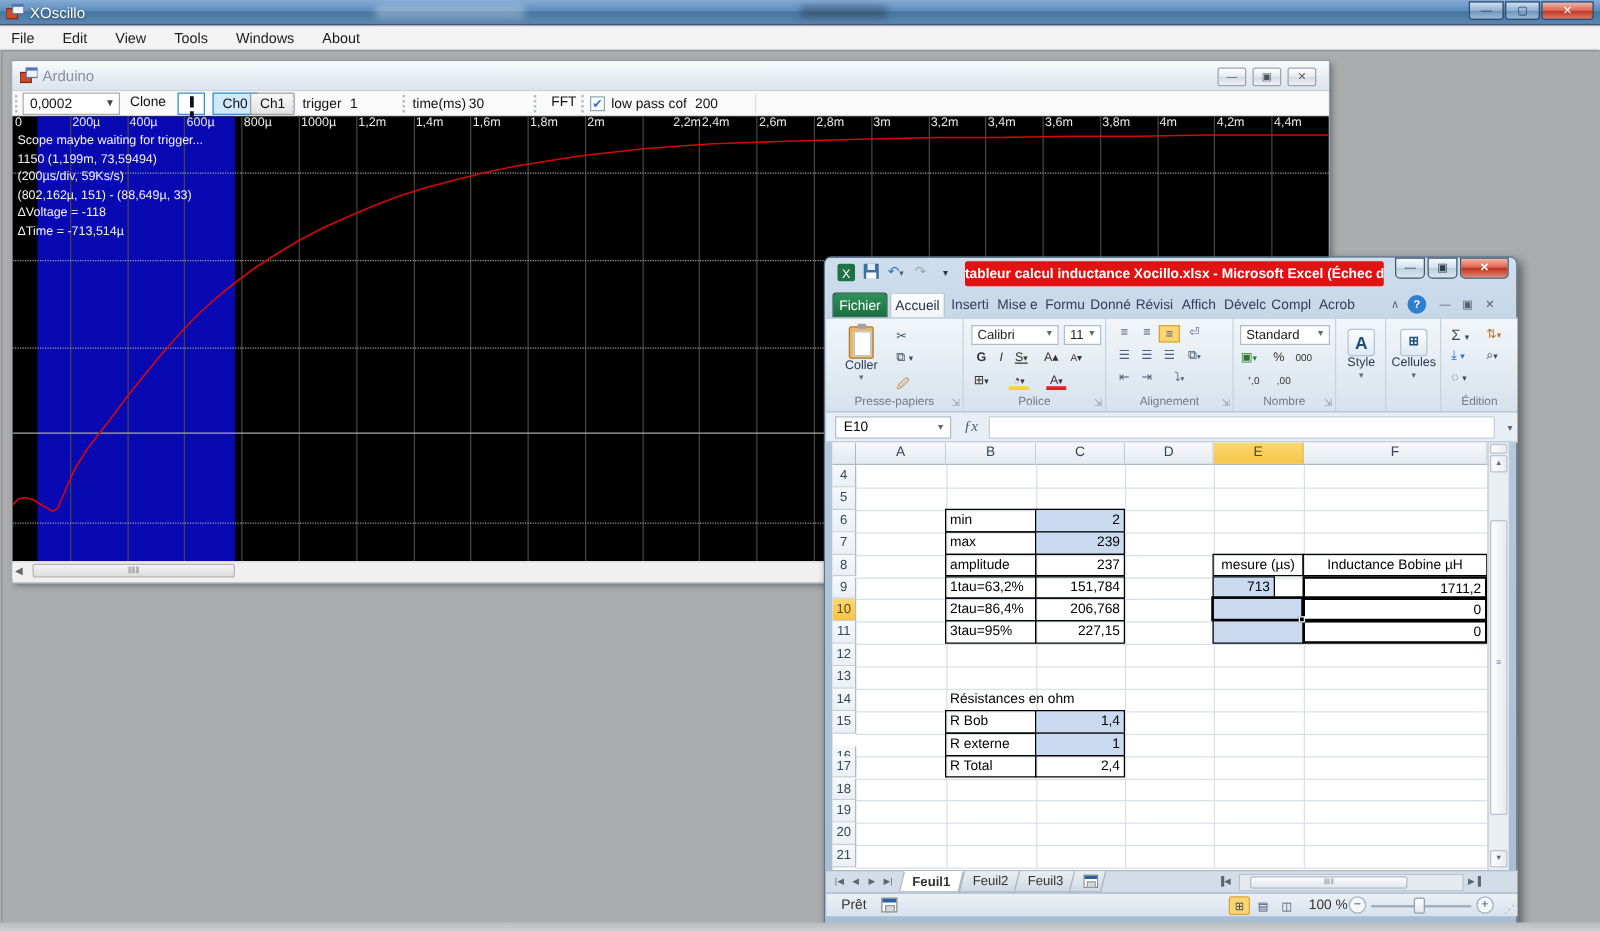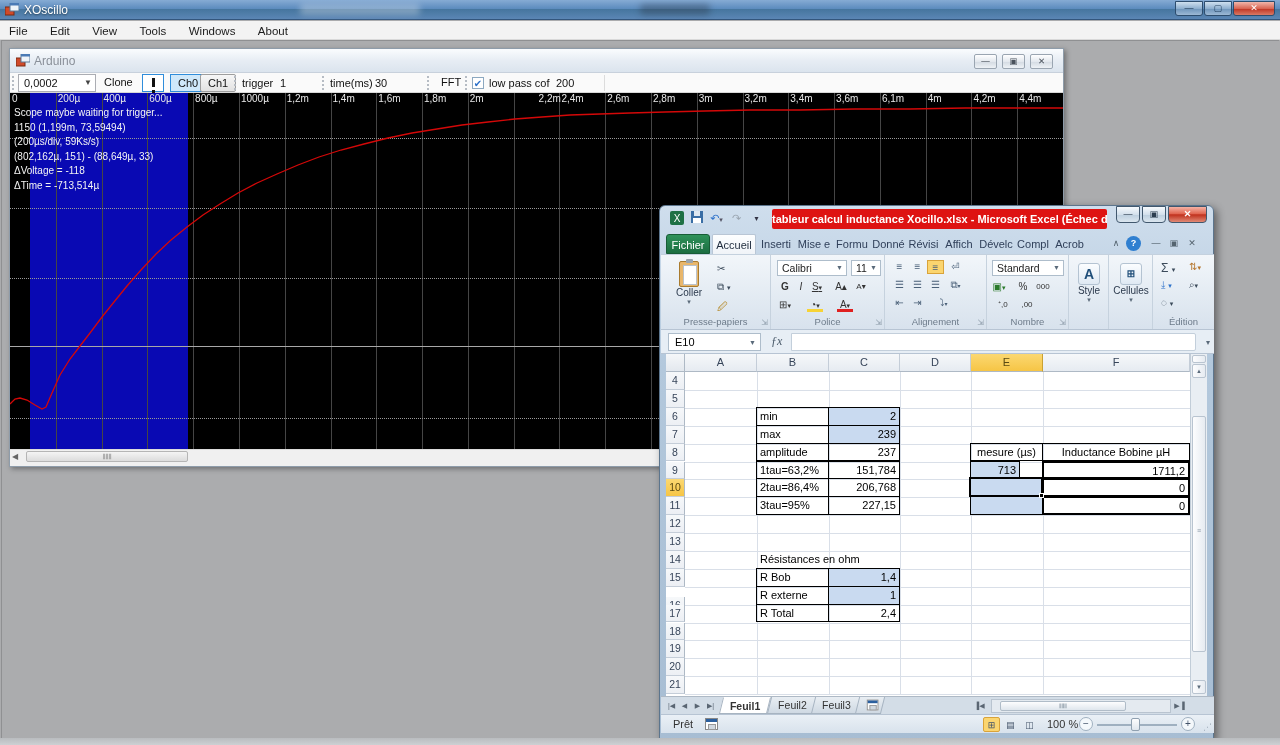--- a/index.html
+++ b/index.html
@@ -248,21 +248,21 @@
         <div class="axis-label" style="left: 414px;">1,8m</div>
         <div class="axis-label" style="left: 459.8px;">2m</div>
         <div class="axis-label" style="left: 505.6px; padding-left: 23px;">2,2m</div>
         <div class="axis-label" style="left: 551.4px;">2,4m</div>
         <div class="axis-label" style="left: 597.2px;">2,6m</div>
         <div class="axis-label" style="left: 643px;">2,8m</div>
         <div class="axis-label" style="left: 688.7px;">3m</div>
         <div class="axis-label" style="left: 734.5px;">3,2m</div>
         <div class="axis-label" style="left: 780.3px;">3,4m</div>
         <div class="axis-label" style="left: 826.1px;">3,6m</div>
-        <div class="axis-label" style="left: 871.9px;">6,1m</div>
+        <div class="axis-label" style="left: 871.9px;">3,8m</div>
         <div class="axis-label" style="left: 917.7px;">4m</div>
         <div class="axis-label" style="left: 963.4px;">4,2m</div>
         <div class="axis-label" style="left: 1009.2px;">4,4m</div>
         <svg width="1053" height="356">
           <polyline points="0,311 5,306 10,305 17,307 25,312 32,316 36,314 42,300 50,282 60,266 70,253 80,240 92,224 104,209 117,193 131,177 146,161 161,147 177,134 193,122 210,111 228,100 247,90 267,81 288,72 309,64 331,57 354,51 378,45 402,40 427,36 452,32 478,29 505,26 532,24 560,22 590,21 620,20 655,19 695,18 740,17 790,17 845,16 900,16 955,15 1010,15 1053,15" fill="none" stroke="#d40808" stroke-width="1.3"></polyline>
         </svg>
         <div class="overlay-line" style="top: 14px;">Scope maybe waiting for trigger...</div>
         <div class="overlay-line" style="top: 28.5px;">1150 (1,199m, 73,59494)</div>
         <div class="overlay-line" style="top: 43px;">(200µs/div, 59Ks/s)</div>
         <div class="overlay-line" style="top: 57.5px;">(802,162µ, 151) - (88,649µ, 33)</div>

